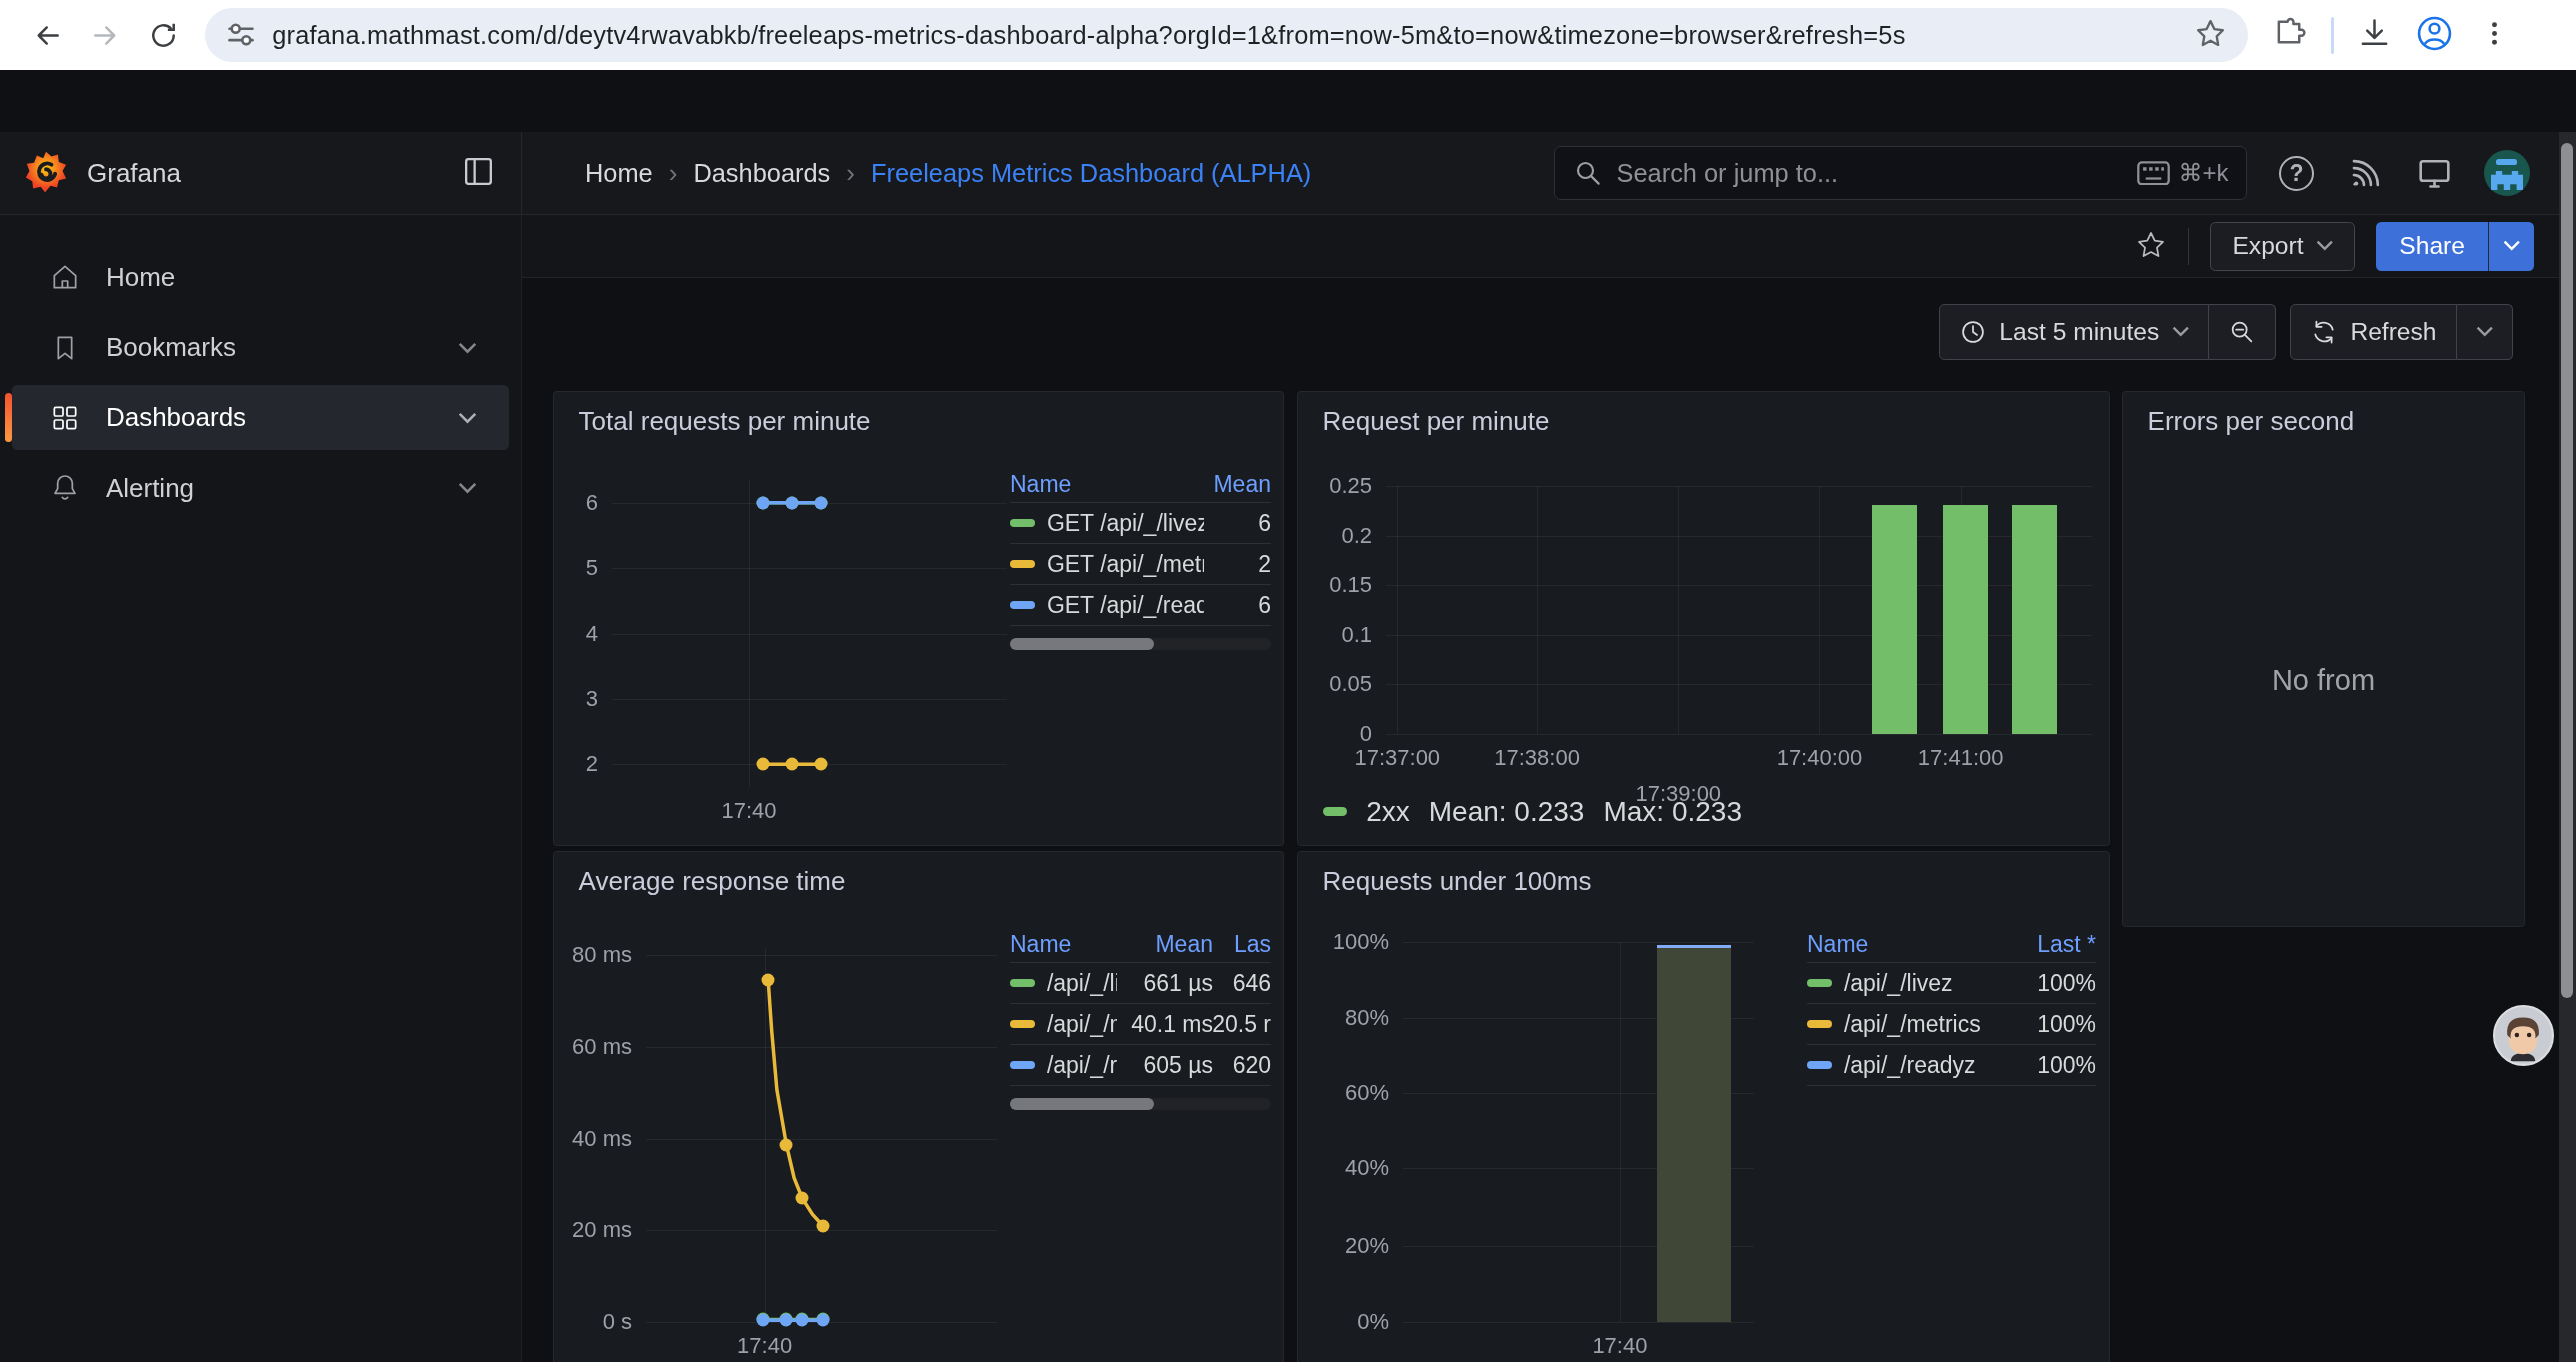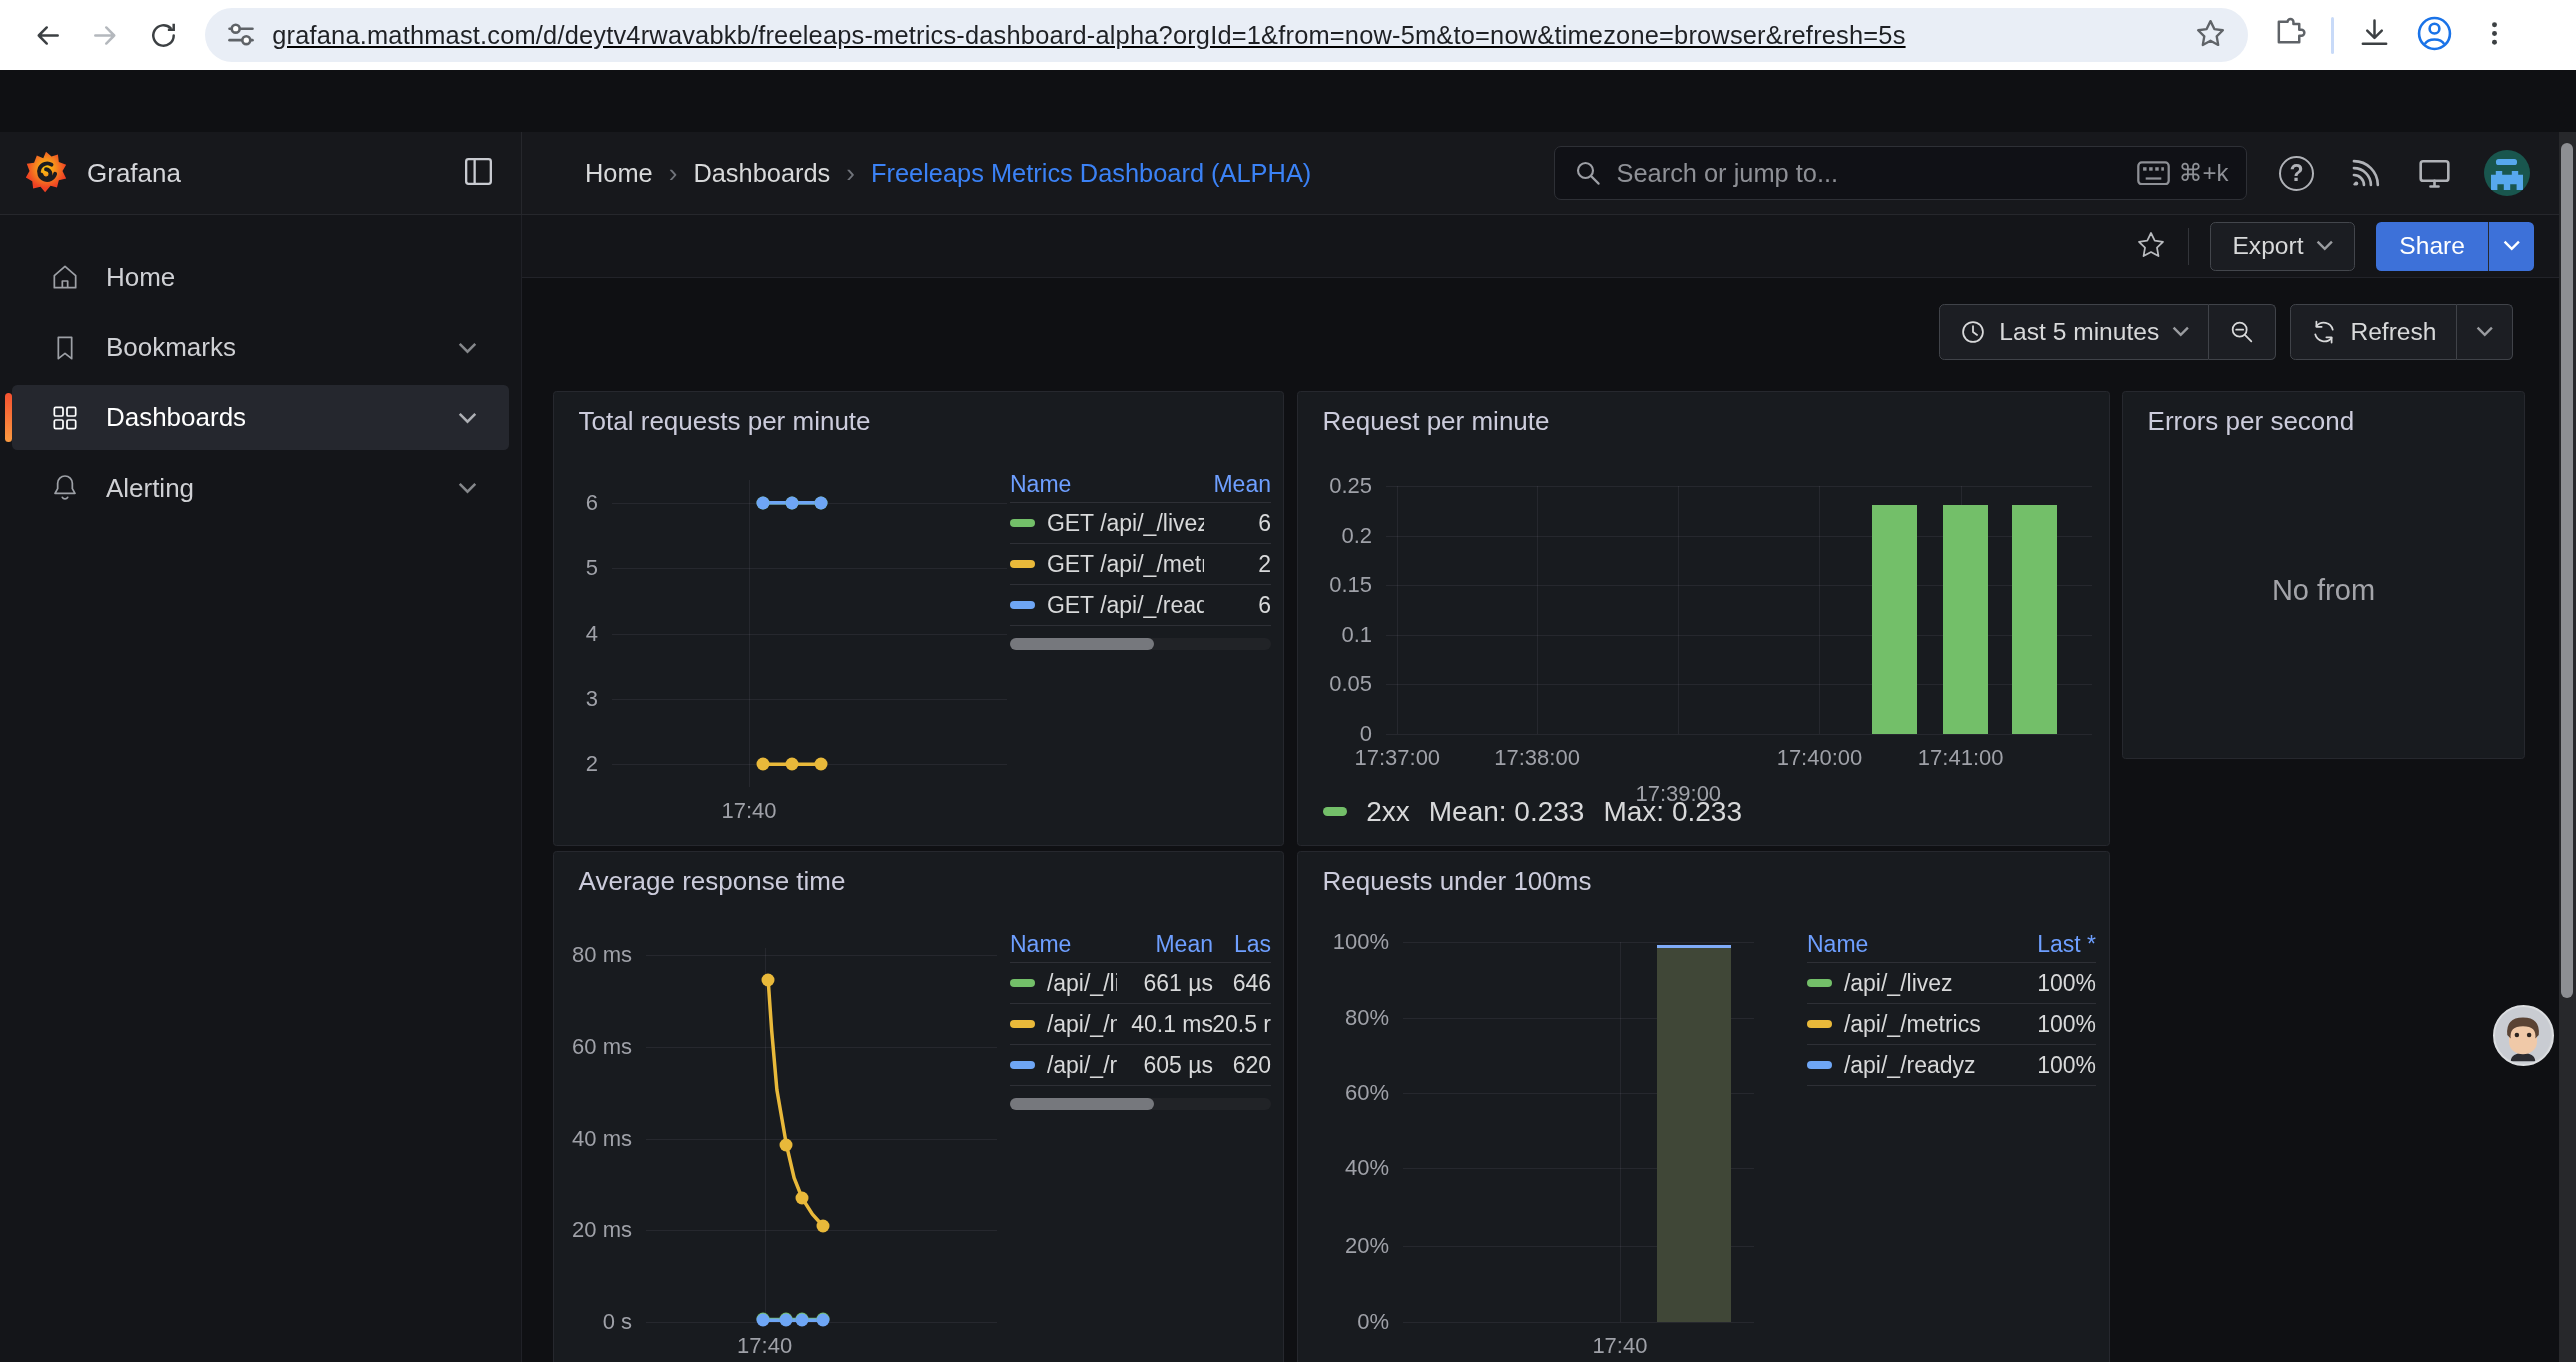--- a/index.html
+++ b/index.html
@@ -5,21 +5,21 @@
   * { margin:0; padding:0; box-sizing:border-box; }
   html,body { font-family:"Liberation Sans", sans-serif; }
   #screen { position:relative; width:2576px; height:1363px; overflow:hidden; background:#0f1013; }
 
   
   .chrome-bar { position:absolute; left:0; top:0; width:2576px; height:70px; background:#ffffff;
     display:flex; align-items:center; padding:0 23px; gap:8.8px; }
   .nav-btn { width:49px; height:49px; border-radius:50%; display:flex; align-items:center; justify-content:center; flex:none; }
   .nav-btn svg { width:35px; height:35px; }
   .url-pill { flex:none; width:2043px; height:54px; background:#e9eef6; border-radius:28px;
-    display:flex; align-items:center; padding:0 21px; gap:16px; margin-left:8.8px;text-decoration:underline; }
+    display:flex; align-items:center; padding:0 21px; gap:16px; margin-left:8.8px; }
   .url-text { flex:1; font-size:25.4px; color:#1f2125; letter-spacing:0.2px; white-space:nowrap; overflow:hidden; }
   .chrome-right { display:flex; align-items:center; gap:23px; margin-left:16px; }
   .chrome-divider { width:2.6px; height:37px; background:#c8daf8; border-radius:1.8px; }
 
   .bookmarks-bar { position:absolute; left:0; top:70px; width:2576px; height:61px; background:#ffffff;
     border-bottom:0.9px solid #e3e5e8; display:flex; align-items:center; padding:0 26px; gap:23px; }
   .bm-divider { width:1.8px; height:35px; background:#c9dcf9; border-radius:0.9px; }
   .bm-item { display:flex; align-items:center; gap:12.3px; padding:7px 12.3px; border-radius:17.5px; }
   .bm-label { font-size:24px; color:#3c4043; }
 
@@ -485,21 +485,21 @@
               <div class="bar" style="left: 88.7%; width: 6.3%; top: 7.5%; background: rgb(115, 191, 105);"></div>
             </div>
           <div class="inline-legend">
             <span class="swatch" style="background:#73bf69"></span>
             <span>2xx</span>
             <span>Mean: 0.233</span>
             <span>Max: 0.233</span>
           </div>
         </div>
 
-        <div class="panel" style="left:1600px;top:8px;width:403px;height:368px">
+        <div class="panel" style="left:1600px;top:8px;width:403px;height:536px">
           <div class="panel-title">Errors per second</div>
           <div class="no-data">No from</div>
         </div>
 
         <div class="panel" style="left:31px;top:468px;width:731px;height:526px">
           <div class="panel-title">Average response time</div>
           <div class="plot" style="left:92px;top:96px;width:351px;height:374px">
               <div class="gridh" style="top: 1.9%;"></div>
               <div class="ytick" style="top: 1.9%;">80 ms</div>
               <div class="gridh" style="top: 26.5%;"></div>

